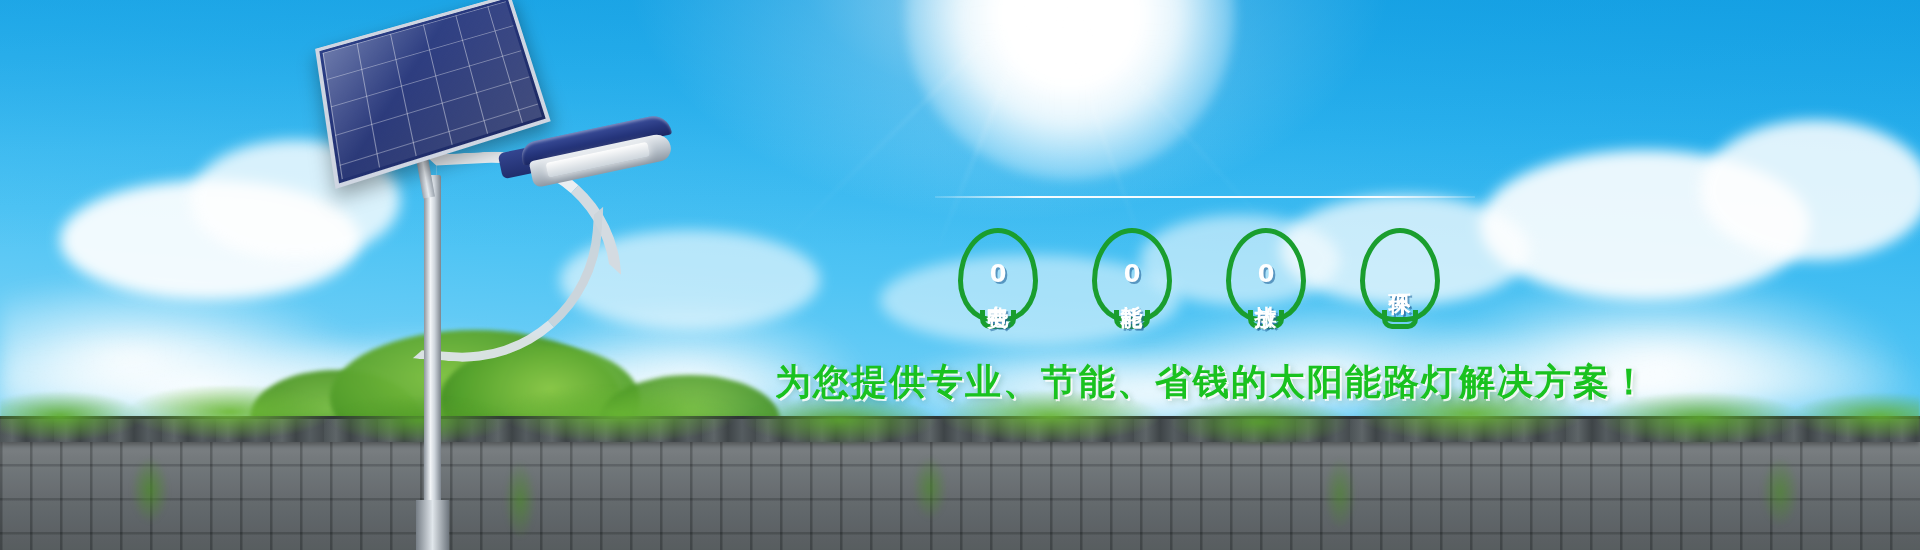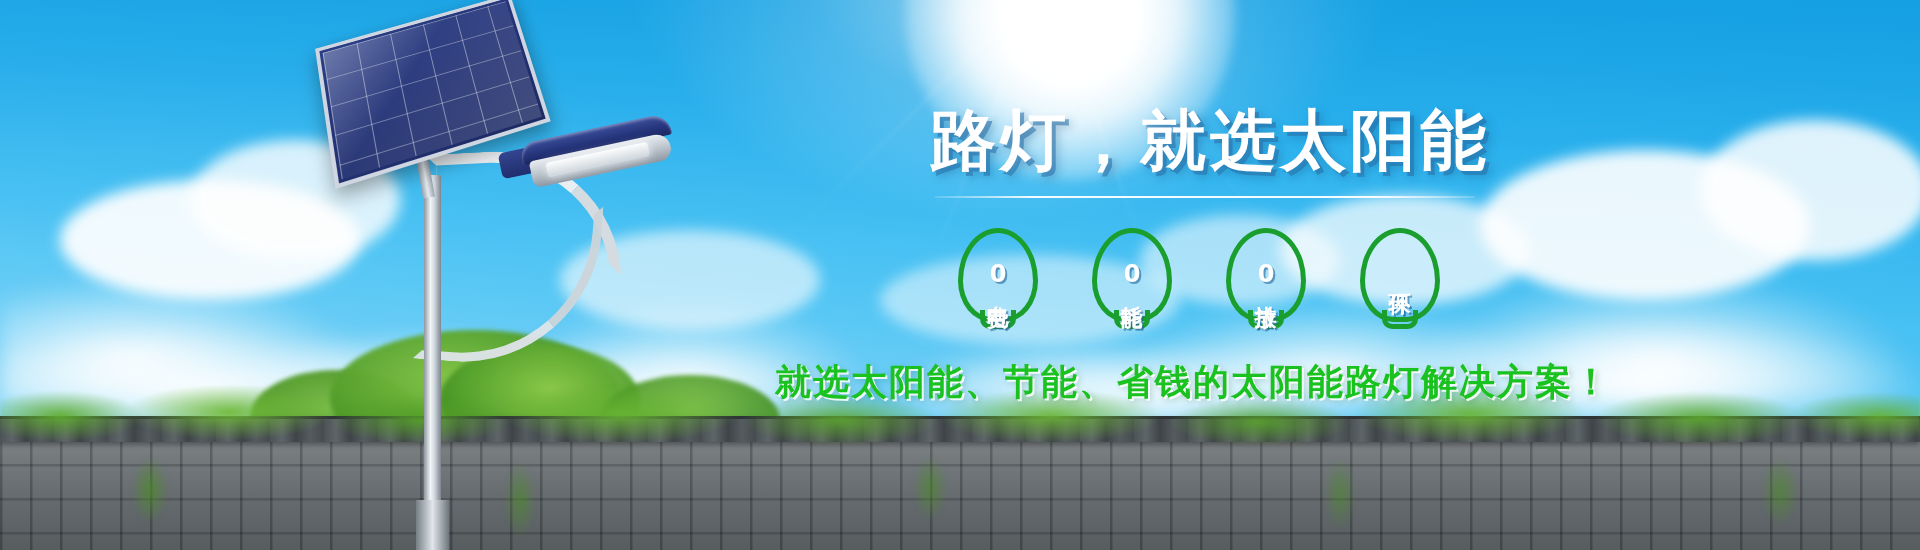--- a/index.html
+++ b/index.html
@@ -354,21 +354,20 @@
     <div class="head-joint"></div>
     <div class="head">
       <div class="head-top"></div>
       <div class="head-bot"></div>
       <div class="head-lens"></div>
     </div>
   </div>
 
   <div class="content">
 
-    <div class="headline">路灯，就选太阳能</div>
 
     <div class="divider"></div>
 
     <div class="badges">
 
       <div class="badge">
         <div class="bulb"></div>
         <div class="badge-num">0</div>
         <div class="badge-label stacked">电费</div>
       </div>
@@ -386,16 +385,16 @@
       </div>
 
       <div class="badge">
         <div class="bulb"></div>
         <div class="badge-num"></div>
         <div class="badge-label stacked">环保</div>
       </div>
 
     </div>
 
-    <div class="tagline">就选太阳能、节能、省钱的太阳能路灯解决方案！</div>
+    <div class="tagline">为您提供专业、节能、省钱的太阳能路灯解决方案！</div>
 
   </div>
 </div>
 
 </body></html>

